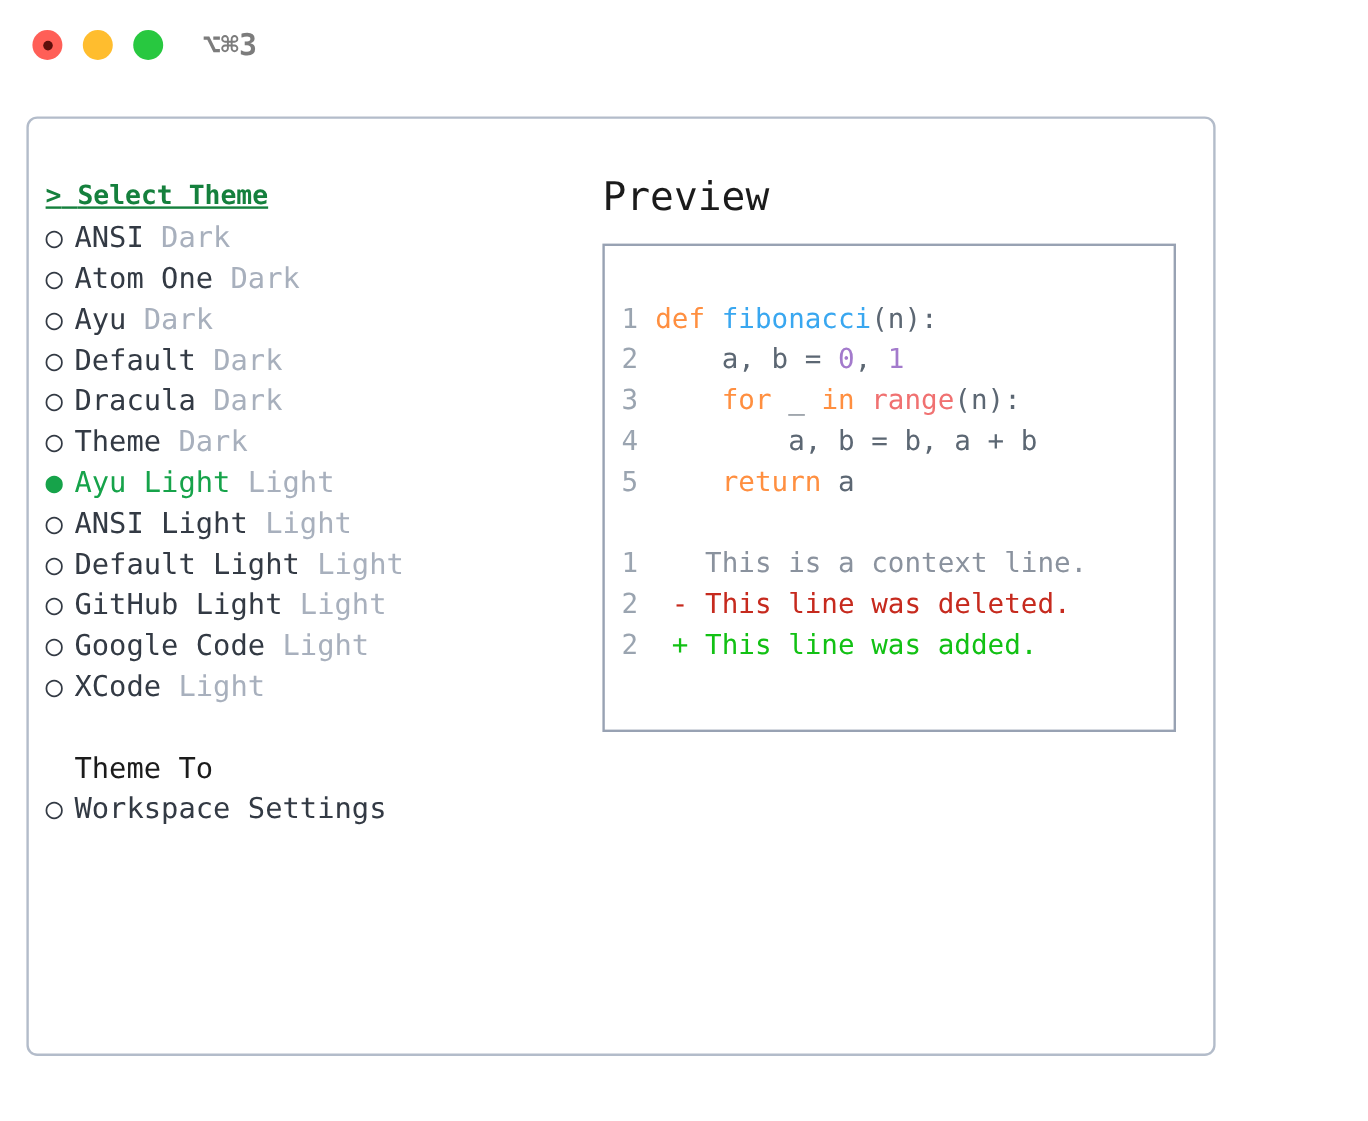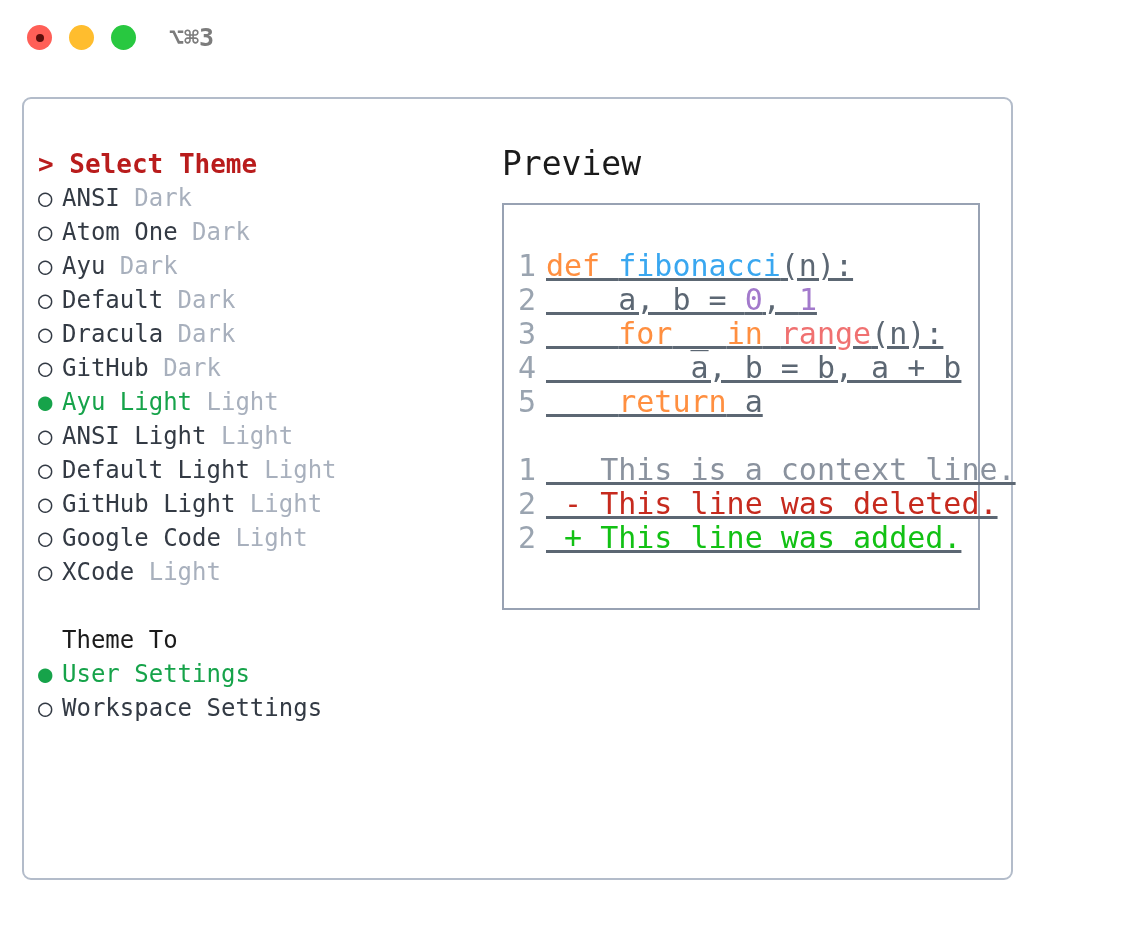--- a/index.html
+++ b/index.html
@@ -84,25 +84,26 @@
   }
 
   
   .left-col {
     position: absolute;
     left: 14px;
     top: 48px;
     width: 440px;
   }
   .section-head {
-    font-size: 26px;
+    font-size: 22px;
     font-weight: bold;
-    color: #b91c1c;
-    line-height: 34px;
-    white-space: pre;
+    color: #15803d;
+    line-height: 34px;
+    white-space: pre;
+    text-decoration: underline;
   }
   .opt-row {
     font-size: 24px;
     line-height: 34px;
     color: #333a44;
     white-space: pre;
     display: block;
   }
   .marker {
     display: inline-block;
@@ -146,25 +147,24 @@
   .code-box {
     margin-top: 22px;
     width: 478px;
     height: 407px;
     border: 2px solid #98a2b3;
     box-sizing: border-box;
     background: #ffffff;
     padding: 44px 0 0 14px;
   }
   .code-line {
-    font-size: 30px;
+    font-size: 23px;
     line-height: 34px;
     white-space: pre;
     color: #5c6773;
-    text-decoration: underline;
   }
   .ln {
     display: inline-block;
     width: 28px;
     color: #9aa4b0;
   }
   .kw   { color: #ff8f40; }
   .fn   { color: #39a7f0; }
   .num  { color: #a37acc; }
   .bi   { color: #f07171; }
@@ -191,33 +191,32 @@
   <div class="panel">
 
     <div class="left-col">
       <div class="section-head"><span>&gt;</span> <span>Select Theme</span></div>
       <div id="theme-list">
           <div class="opt-row"><span class="marker">○</span><span class="opt-name">ANSI</span> <span class="tag">Dark</span></div>
           <div class="opt-row"><span class="marker">○</span><span class="opt-name">Atom One</span> <span class="tag">Dark</span></div>
           <div class="opt-row"><span class="marker">○</span><span class="opt-name">Ayu</span> <span class="tag">Dark</span></div>
           <div class="opt-row"><span class="marker">○</span><span class="opt-name">Default</span> <span class="tag">Dark</span></div>
           <div class="opt-row"><span class="marker">○</span><span class="opt-name">Dracula</span> <span class="tag">Dark</span></div>
-          <div class="opt-row"><span class="marker">○</span><span class="opt-name">GitHub</span> <span class="tag">Dark</span></div>
+          <div class="opt-row"><span class="marker">○</span><span class="opt-name">Theme</span> <span class="tag">Dark</span></div>
           <div class="opt-row"><span class="marker sel">●</span><span class="opt-name sel">Ayu Light</span> <span class="tag">Light</span></div>
           <div class="opt-row"><span class="marker">○</span><span class="opt-name">ANSI Light</span> <span class="tag">Light</span></div>
           <div class="opt-row"><span class="marker">○</span><span class="opt-name">Default Light</span> <span class="tag">Light</span></div>
           <div class="opt-row"><span class="marker">○</span><span class="opt-name">GitHub Light</span> <span class="tag">Light</span></div>
           <div class="opt-row"><span class="marker">○</span><span class="opt-name">Google Code</span> <span class="tag">Light</span></div>
           <div class="opt-row"><span class="marker">○</span><span class="opt-name">XCode</span> <span class="tag">Light</span></div>
         </div>
 
       <div class="spacer-lg"></div>
       <div class="apply-head">Theme To</div>
       <div id="apply-list">
-          <div class="opt-row"><span class="marker sel">●</span><span class="opt-name sel">User Settings</span></div>
           <div class="opt-row"><span class="marker">○</span><span class="opt-name">Workspace Settings</span></div>
         </div>
 
     </div>
 
     <div class="right-col">
       <div class="preview-title">Preview</div>
       <div class="code-box">
         <div id="code-lines">
             <div class="code-line"><span class="ln">1</span><span class="kw">def </span><span class="fn">fibonacci</span><span class="punct">(n):</span></div>

